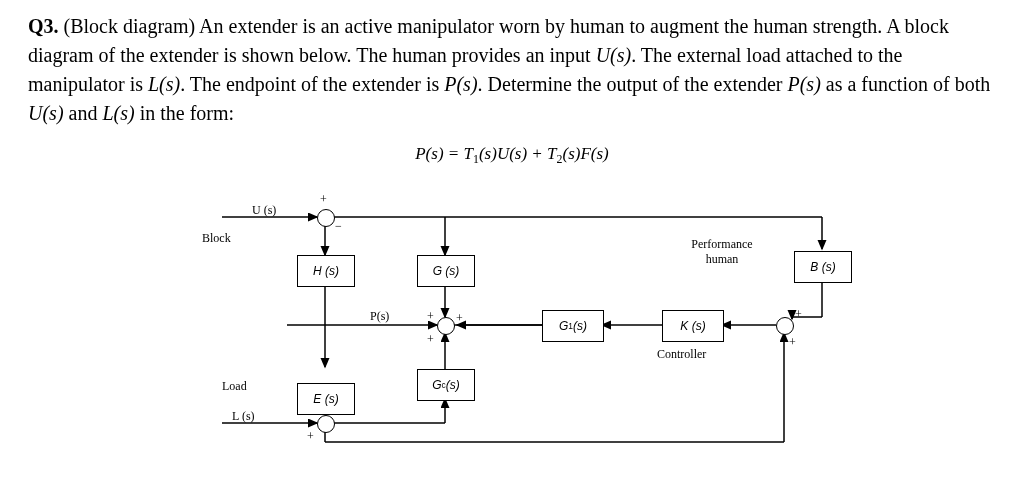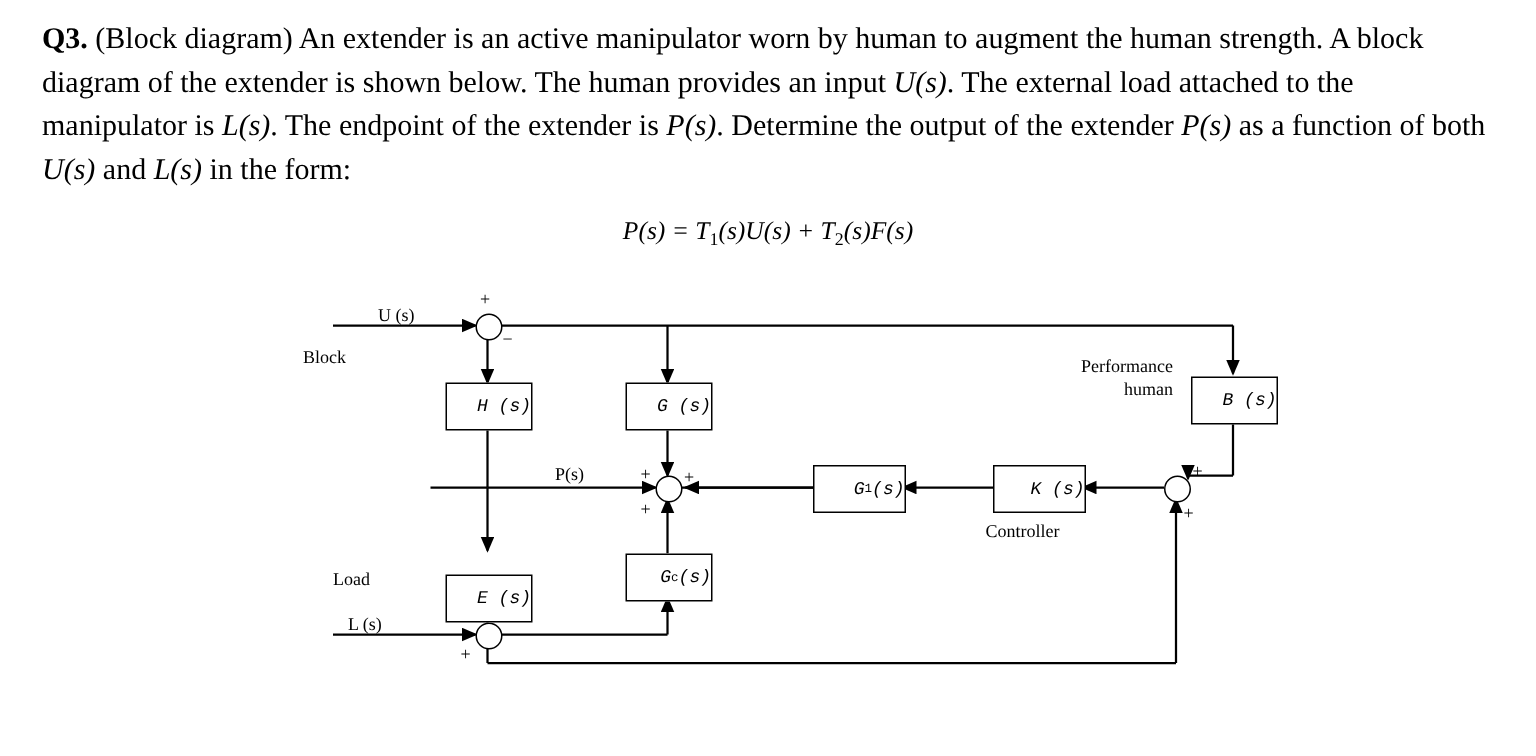--- a/index.html
+++ b/index.html
@@ -2,21 +2,21 @@
 <html><head>
 <meta charset="utf-8">
 <style>
 html,body{margin:0;padding:0;width:1024px;height:504px;background:#fff;font-family:"Times New Roman",serif;color:#000}
 .container{padding:12px 28px 0 28px}
 .question{font-size:20px;line-height:1.45}
 .question b{font-weight:700}
 .equation{text-align:center;font-size:17px;font-style:italic;margin:16px 0 8px}
 .sub{font-size:.7em;vertical-align:sub;font-style:normal}
 .diagram{position:relative;width:700px;height:280px;margin:10px auto 0 auto;font-size:12px}
-.box{position:absolute;border:1.5px solid #000;background:#fff;display:flex;align-items:center;justify-content:flex-end;font-style:italic;font-family:Liberation Mono, monospace}
+.box{position:absolute;border:1.5px solid #000;background:#fff;display:flex;align-items:center;justify-content:center;font-style:italic;font-family:Liberation Sans, sans-serif}
 .sum{position:absolute;width:16px;height:16px;border:1.5px solid #000;border-radius:50%;background:#fff}
 .lbl{position:absolute;font-size:12px;font-family:"Times New Roman",serif}
 .lbl-i{}
 line{stroke:#000;stroke-width:1.5}
 .ah{fill:#000}
 </style>
 </head>
 <body>
 
 <div class="container">
@@ -121,16 +121,16 @@
       </div>
 <div class="box" style="left:632px;top:74px;width:56px;height:30px">
         <span>B (s)</span>
       </div>
 
 <div class="lbl" style="left:40px;top:54px">Block</div>
 <div class="lbl lbl-i" style="left:90px;top:26px">U (s)</div>
 <div class="lbl" style="left:60px;top:202px">Load</div>
 <div class="lbl lbl-i" style="left:70px;top:232px">L (s)</div>
 <div class="lbl lbl-i" style="left:208px;top:132px">P(s)</div>
-<div class="lbl" style="left:500px;top:60px;text-align:right;width:120px"><span>Performance</span><br><span>human</span></div>
+<div class="lbl" style="left:500px;top:60px;text-align:center;width:120px"><span>Performance</span><br><span>human</span></div>
 <div class="lbl" style="left:495px;top:170px">Controller</div>
 </div>
 </div>
 
 </body></html>

